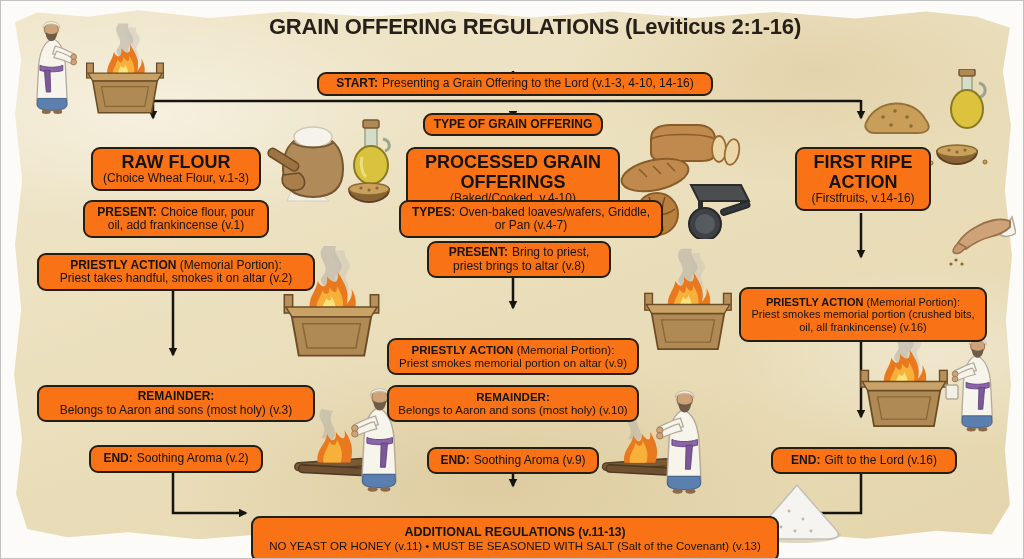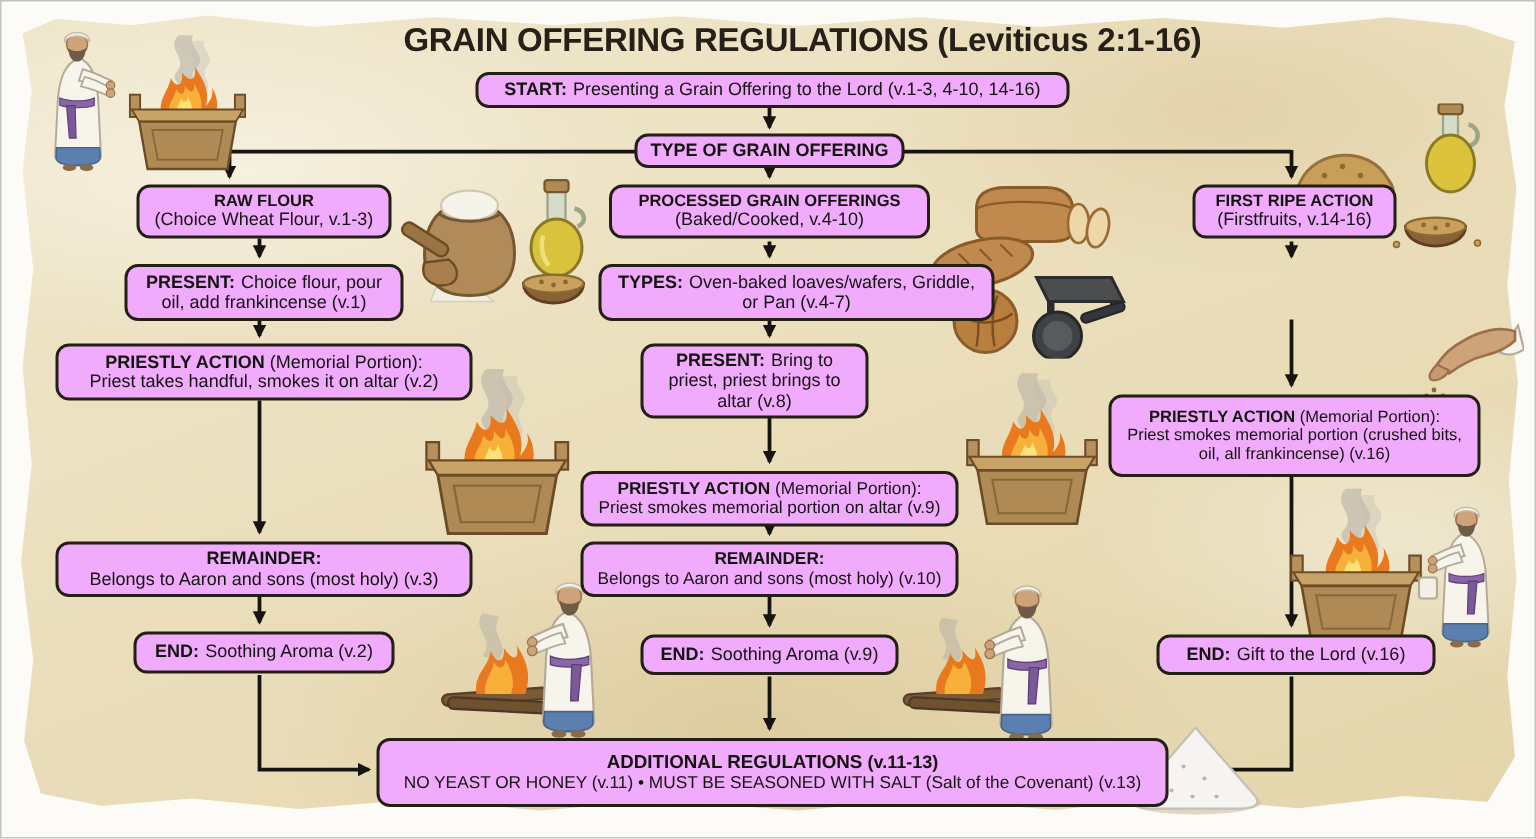--- a/index.html
+++ b/index.html
@@ -9,26 +9,26 @@
       radial-gradient(ellipse 40% 30% at 15% 20%, rgba(255,255,255,.45), transparent 70%),
       radial-gradient(ellipse 35% 30% at 80% 12%, rgba(205,178,120,.28), transparent 70%),
       radial-gradient(ellipse 45% 35% at 48% 88%, rgba(200,172,115,.30), transparent 70%),
       radial-gradient(ellipse 30% 25% at 92% 65%, rgba(255,255,255,.35), transparent 70%),
       radial-gradient(ellipse 120% 120% at 50% 50%, transparent 55%, rgba(150,120,70,.20) 100%),
       linear-gradient(160deg,#f0e7cc 0%,#eadebb 50%,#e4d5ab 100%);
     clip-path:polygon(0.8% 3%,3% 1.2%,8% 2%,13% 0.8%,20% 2.2%,28% 1%,36% 2%,44% 0.9%,52% 2.1%,60% 1%,68% 2.2%,76% 1.1%,84% 2.3%,91% 1%,96% 2%,99.3% 4%,98.6% 12%,99.4% 22%,98.8% 34%,99.5% 46%,98.9% 58%,99.4% 70%,98.8% 82%,99.3% 92%,97.5% 97.5%,92% 96.8%,85% 98.3%,77% 97%,69% 98.5%,60% 97.2%,52% 98.6%,43% 97.3%,35% 98.6%,27% 97.2%,19% 98.4%,12% 97.1%,6% 98%,2% 96.5%,0.9% 90%,1.5% 80%,0.7% 68%,1.4% 56%,0.8% 44%,1.5% 32%,0.8% 20%,1.4% 10%);
     filter:drop-shadow(0 3px 2px rgba(100,90,65,.45));}
   .layer{position:absolute;left:0;top:0;}
   .title{position:absolute;left:0;top:13px;width:100%;text-align:center;font-weight:700;font-size:22px;color:#262019;letter-spacing:-0.2px;padding-left:23px;}
-  .bx{position:absolute;background:#f0abfc;border:2.5px solid #241f15;border-radius:9px;
+  .bx{position:absolute;background:#f97316;border:2.5px solid #241f15;border-radius:9px;
       display:flex;flex-direction:column;align-items:center;justify-content:center;
-      text-align:center;font-size:12px;line-height:1.12;color:#151310;padding:3px 6px;box-sizing:border-box;}
+      text-align:center;font-size:12px;line-height:1.12;color:#151310;padding:3px 6px;box-sizing:border-box;margin-top:24px;}
   .bx .b{font-weight:700;}
   .bx .t .b{margin-right:4px;}
-  .hdr .hl{font-weight:700;font-size:11px;}
+  .hdr .hl{font-weight:700;font-size:18px;}
   .ill{position:absolute;}
 </style>
 </head>
 <body>
 
 <div class="stage">
   <div class="parchment"></div>
 
   <svg width="0" height="0" style="position:absolute" aria-hidden="true">
     <defs>
@@ -231,21 +231,21 @@
     <div class="t"><span class="b">END:</span><span>Soothing Aroma (v.2)</span></div>
   </div>
 
   <div class="bx hdr" style="left:405px;top:122px;width:214px;min-height:36px">
     <div class="hl">PROCESSED GRAIN OFFERINGS</div>
     <div>(Baked/Cooked, v.4-10)</div>
   </div>
   <div class="bx" style="left:398px;top:175px;width:264px;min-height:38px">
     <div class="t"><span class="b">TYPES:</span><span>Oven-baked loaves/wafers, Griddle, or Pan (v.4-7)</span></div>
   </div>
-  <div class="bx" style="left:426px;top:228px;width:152px;min-height:37px">
+  <div class="bx" style="left:426px;top:216px;width:184px;min-height:37px">
     <div class="t"><span class="b">PRESENT:</span><span>Bring to priest, priest brings to altar (v.8)</span></div>
   </div>
   <div class="bx" style="left:386px;top:313px;width:252px;min-height:37px;font-size:11.5px">
     <div><span class="b">PRIESTLY ACTION</span> <span>(Memorial Portion):</span></div>
     <div>Priest smokes memorial portion on altar (v.9)</div>
   </div>
   <div class="bx" style="left:386px;top:360px;width:252px;min-height:37px;font-size:11.5px">
     <div class="b">REMAINDER:</div>
     <div>Belongs to Aaron and sons (most holy) (v.10)</div>
   </div>

